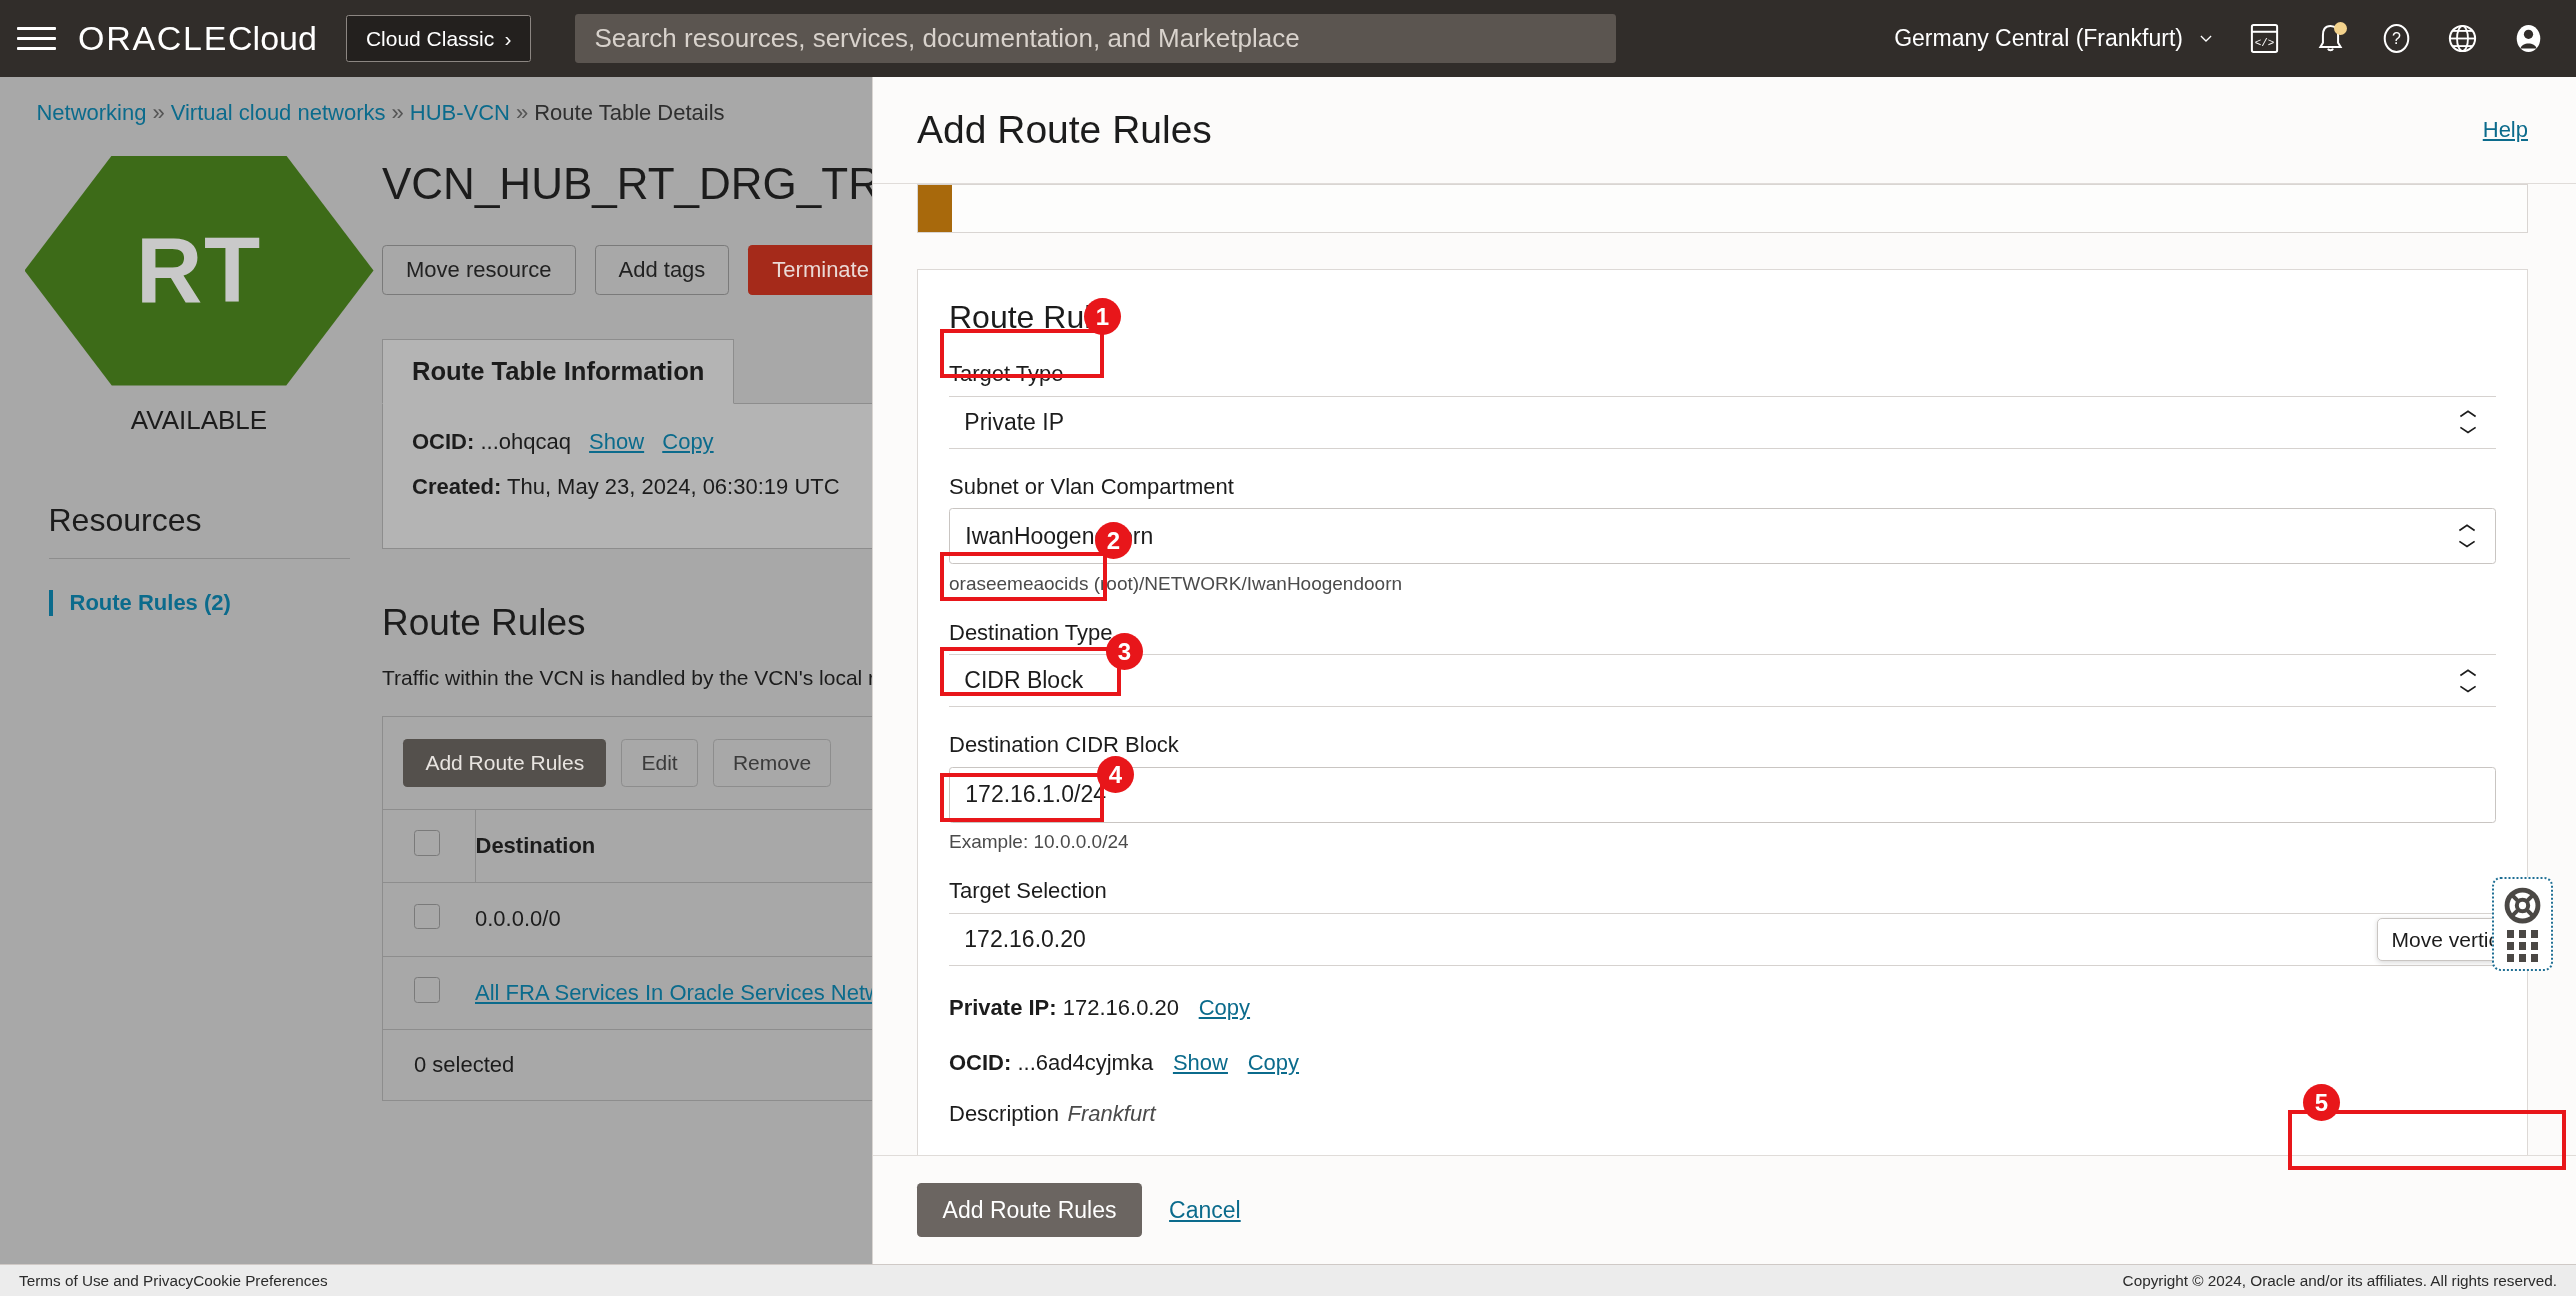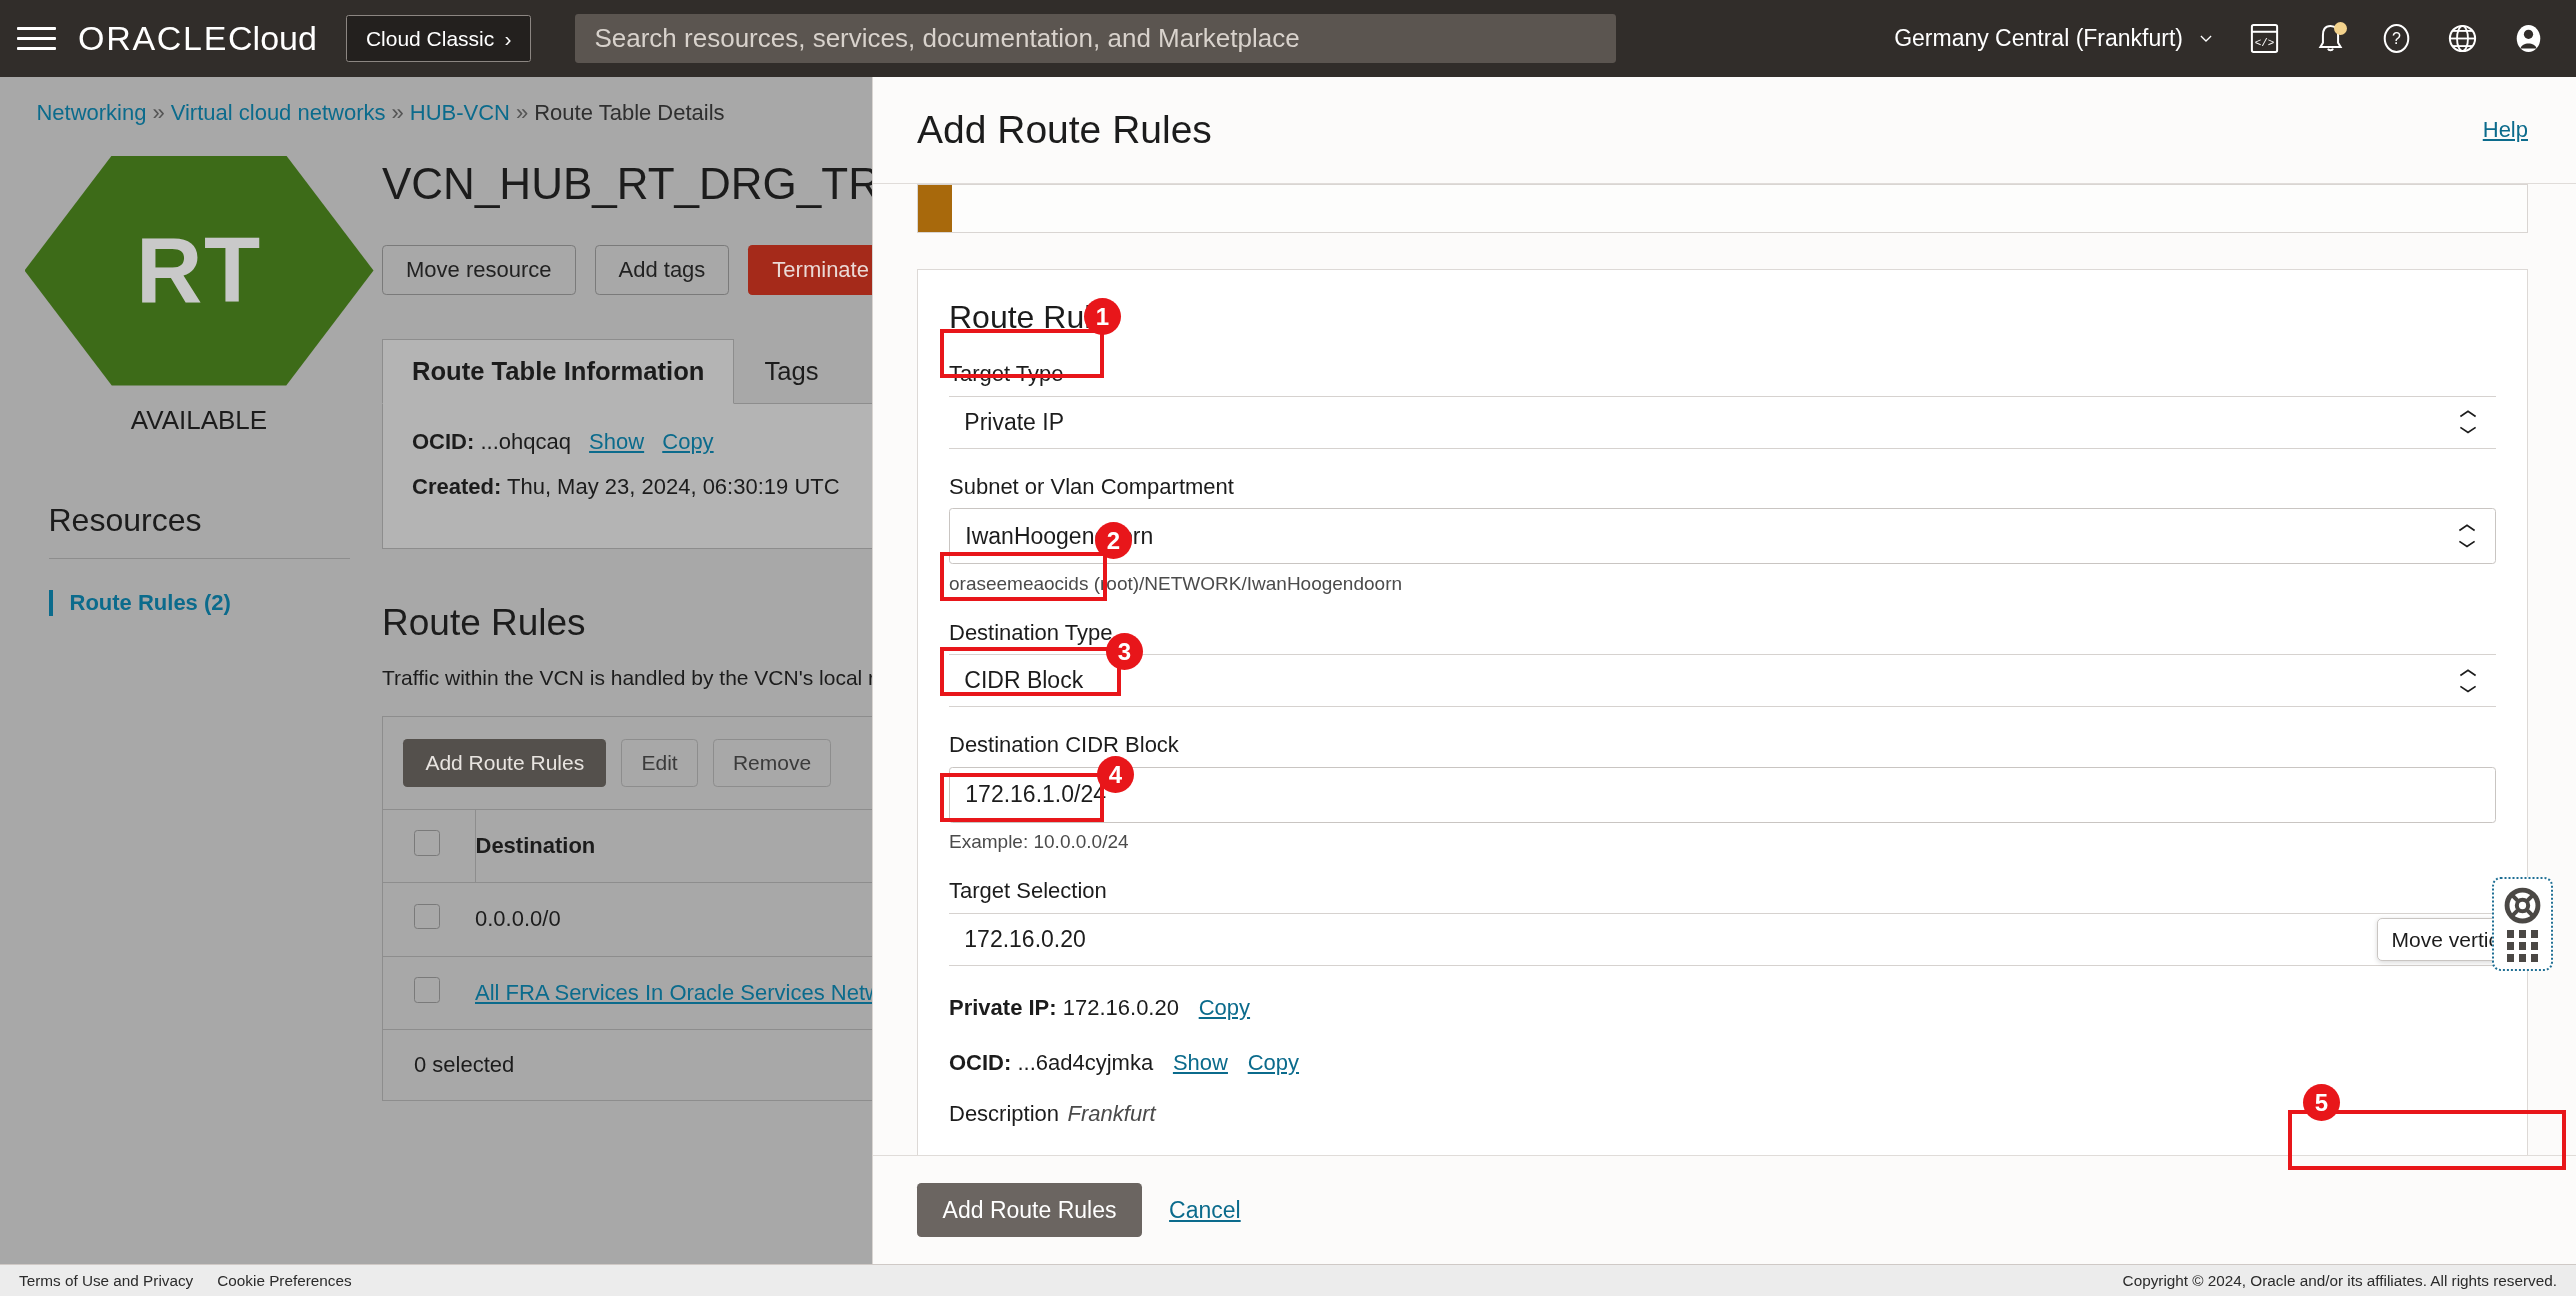--- a/index.html
+++ b/index.html
@@ -81,21 +81,21 @@
   .btn-outline {
     border: 0.9px solid #7a7a7a; background: transparent; color: #222;
     font-size: 22px; padding: 11px 23px; border-radius: 4.3px; cursor: pointer;
     font-family: "Liberation Sans", sans-serif;
   }
   .btn-danger {
     background: #a52a1a; color: #ead9d5; border: none; font-size: 22px;
     padding: 12px 24px; border-radius: 4.3px; cursor: pointer;
     font-family: "Liberation Sans", sans-serif;
   }
-  .tabstrip { display: flex; margin-top: 44px; border-bottom: 0.9px solid #8d8d8d; }
+  .tabstrip { display: flex; margin-top: 44px; border-bottom: 0.9px solid #8d8d8d; justify-content: space-between; }
   .tab {
     font-size: 25.6px; padding: 17px 29px; cursor: pointer; color: #1c1c1c;
     border: 0.9px solid transparent; border-bottom: none;
   }
   .tab.active {
     background: #b4b4b4; border: 0.9px solid #8d8d8d; border-bottom: 0.9px solid #b4b4b4;
     font-weight: bold; margin-bottom: -0.9px;
   }
   .infopanel { background: #b4b4b4; border: 0.9px solid #8d8d8d; border-top: none;
     padding: 25.6px 29px 29px 29px; }
@@ -219,21 +219,21 @@
     font-size: 21px; color: #1c1c1c; z-index: 34; box-shadow: 0 1.7px 5.1px rgba(0,0,0,.14);
     white-space: nowrap;
   }
 
   
   .footer {
     position: absolute; left: 0; top: 1264px; width: 2576px; height: 32px;
     background: #ececec; border-top: 0.9px solid #cfc9c6;
     display: flex; align-items: center; padding: 0 19px; z-index: 45;
   }
-  .footer .links { display: flex; gap: 24px; }
+  .footer .links { display: flex; }
   .footer span, .footer a { font-size: 15.3px; color: #2b2b2b; text-decoration: none; }
   .footer .copy { margin-left: auto; }
 </style>
 </head>
 <body>
 
 <div class="bgwide"></div>
 
 <div class="bgcontent">
   <div class="breadcrumb">

